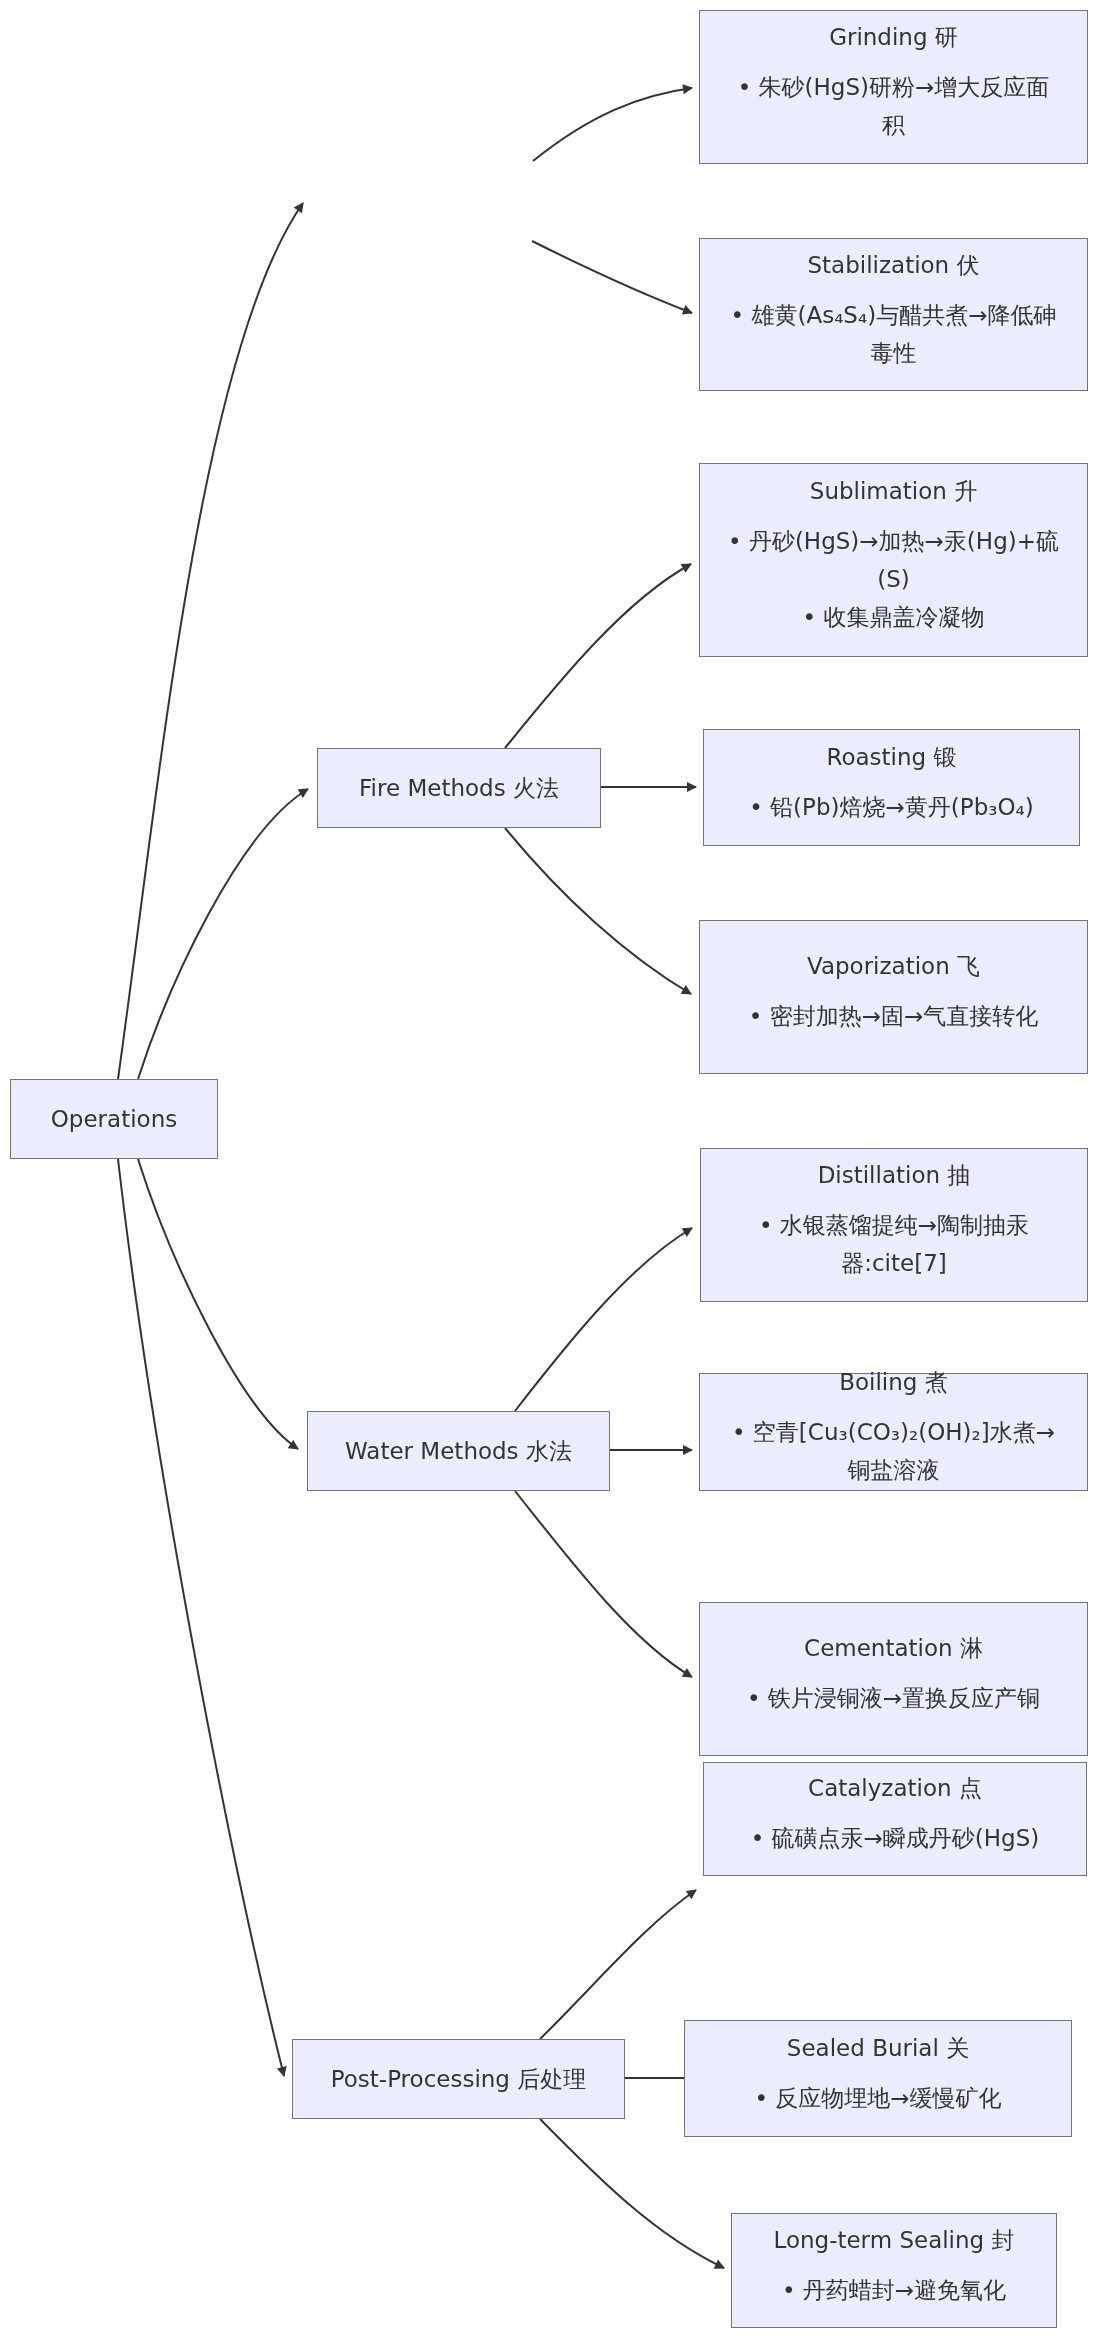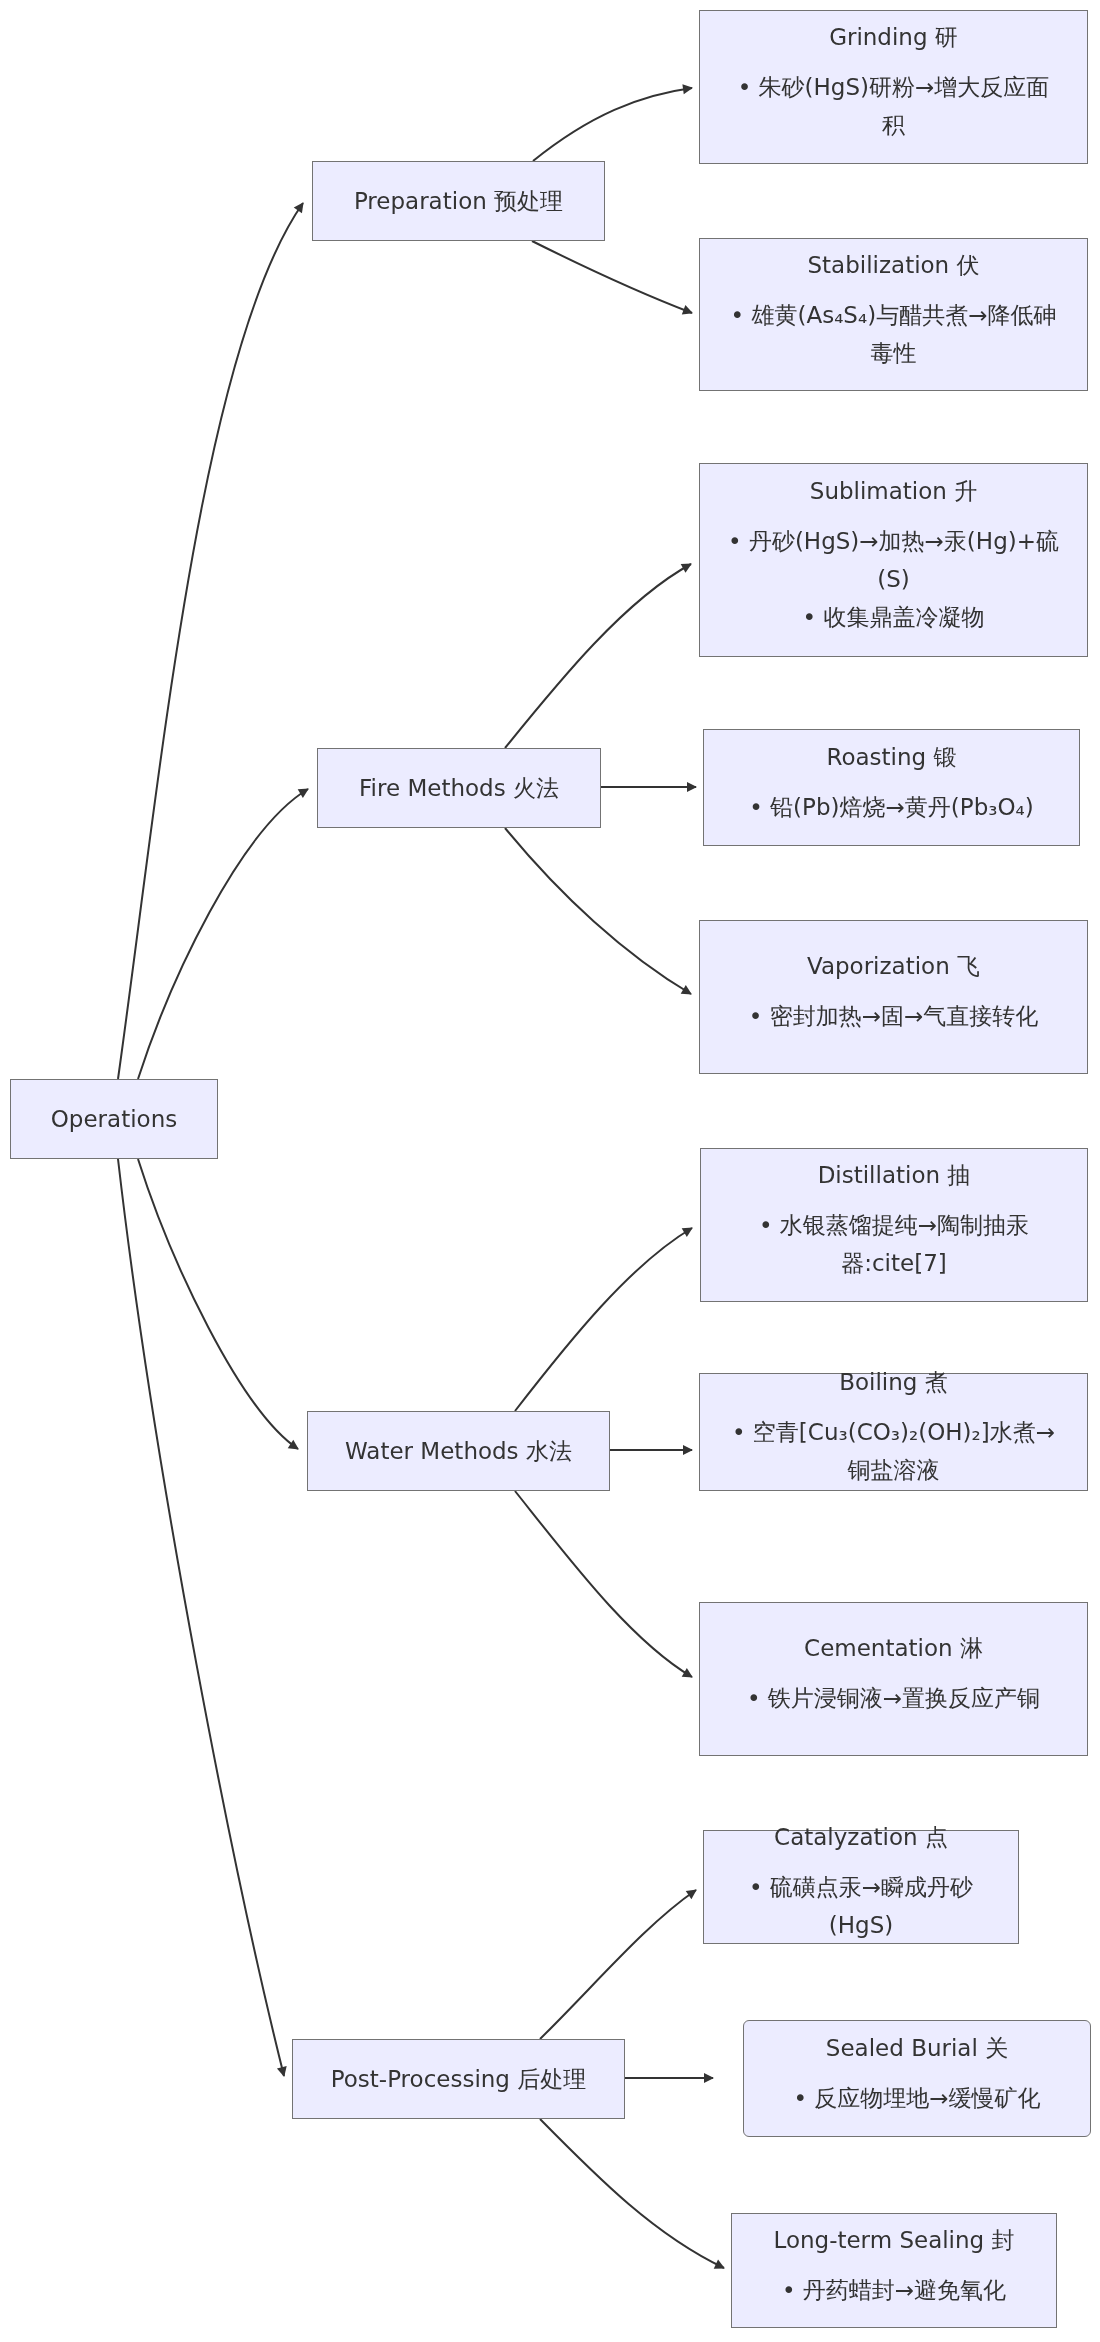--- a/index.html
+++ b/index.html
@@ -54,23 +54,20 @@
 
     <path class="edge" d="M 540 2039 C 595 1985, 645 1925, 696 1890" marker-end="url(#arrow)"></path>
     <path class="edge" d="M 625 2078 L 713 2078" marker-end="url(#arrow)"></path>
     <path class="edge" d="M 540 2119 C 600 2180, 655 2235, 724 2268" marker-end="url(#arrow)"></path>
   </svg>
 
   <div class="node branch" style="left:10px;top:1079px;width:208px;height:80px;">
     <div class="title">Operations</div>
   </div>
 
-  <div class="node branch" style="left:312px;top:161px;width:293px;height:80px;">
-    <div class="title">Preparation 预处理</div>
-  </div>
 
   <div class="node branch" style="left:317px;top:748px;width:284px;height:80px;">
     <div class="title">Fire Methods 火法</div>
   </div>
 
   <div class="node branch" style="left:307px;top:1411px;width:303px;height:80px;">
     <div class="title">Water Methods 水法</div>
   </div>
 
   <div class="node branch" style="left:292px;top:2039px;width:333px;height:80px;">
@@ -127,28 +124,28 @@
     </ul>
   </div>
 
   <div class="node leaf" style="left:699px;top:1602px;width:389px;height:154px;">
     <div class="title">Cementation 淋</div>
     <ul class="bullets">
       <li class="bullet">铁片浸铜液→置换反应产铜</li>
     </ul>
   </div>
 
-  <div class="node leaf" style="left:703px;top:1830px;width:316px;height:114px;">
+  <div class="node leaf" style="left:703px;top:1762px;width:384px;height:114px;">
     <div class="title">Catalyzation 点</div>
     <ul class="bullets">
       <li class="bullet">硫磺点汞→瞬成丹砂(HgS)</li>
     </ul>
   </div>
 
-  <div class="node leaf" style="left:743px;top:2020px;width:348px;height:117px;border-radius:6px;">
+  <div class="node leaf" style="left:684px;top:2020px;width:388px;height:117px;">
     <div class="title">Sealed Burial 关</div>
     <ul class="bullets">
       <li class="bullet">反应物埋地→缓慢矿化</li>
     </ul>
   </div>
 
   <div class="node leaf" style="left:731px;top:2213px;width:326px;height:115px;">
     <div class="title">Long-term Sealing 封</div>
     <ul class="bullets">
       <li class="bullet">丹药蜡封→避免氧化</li>

